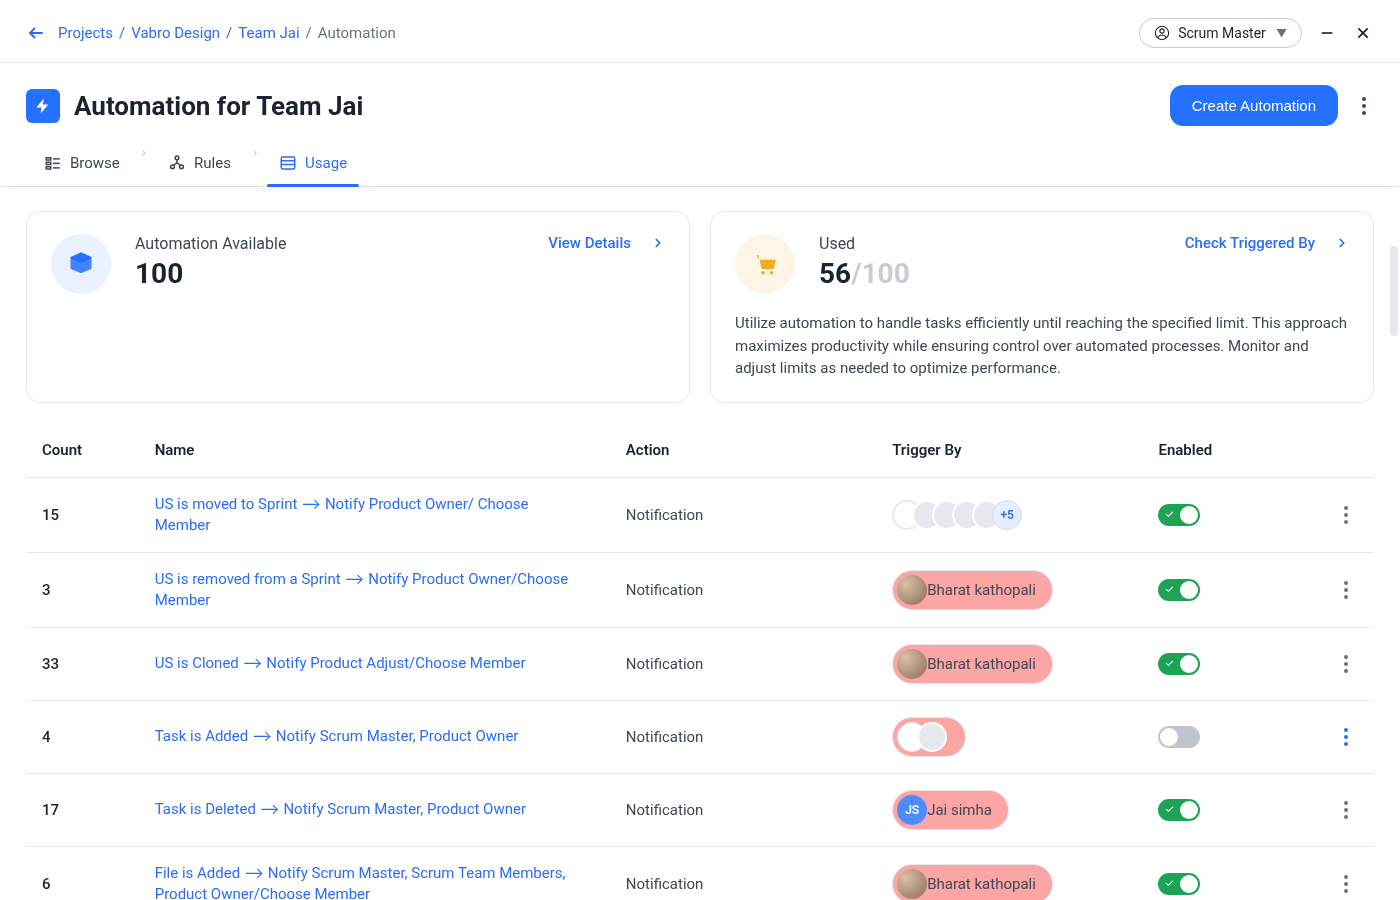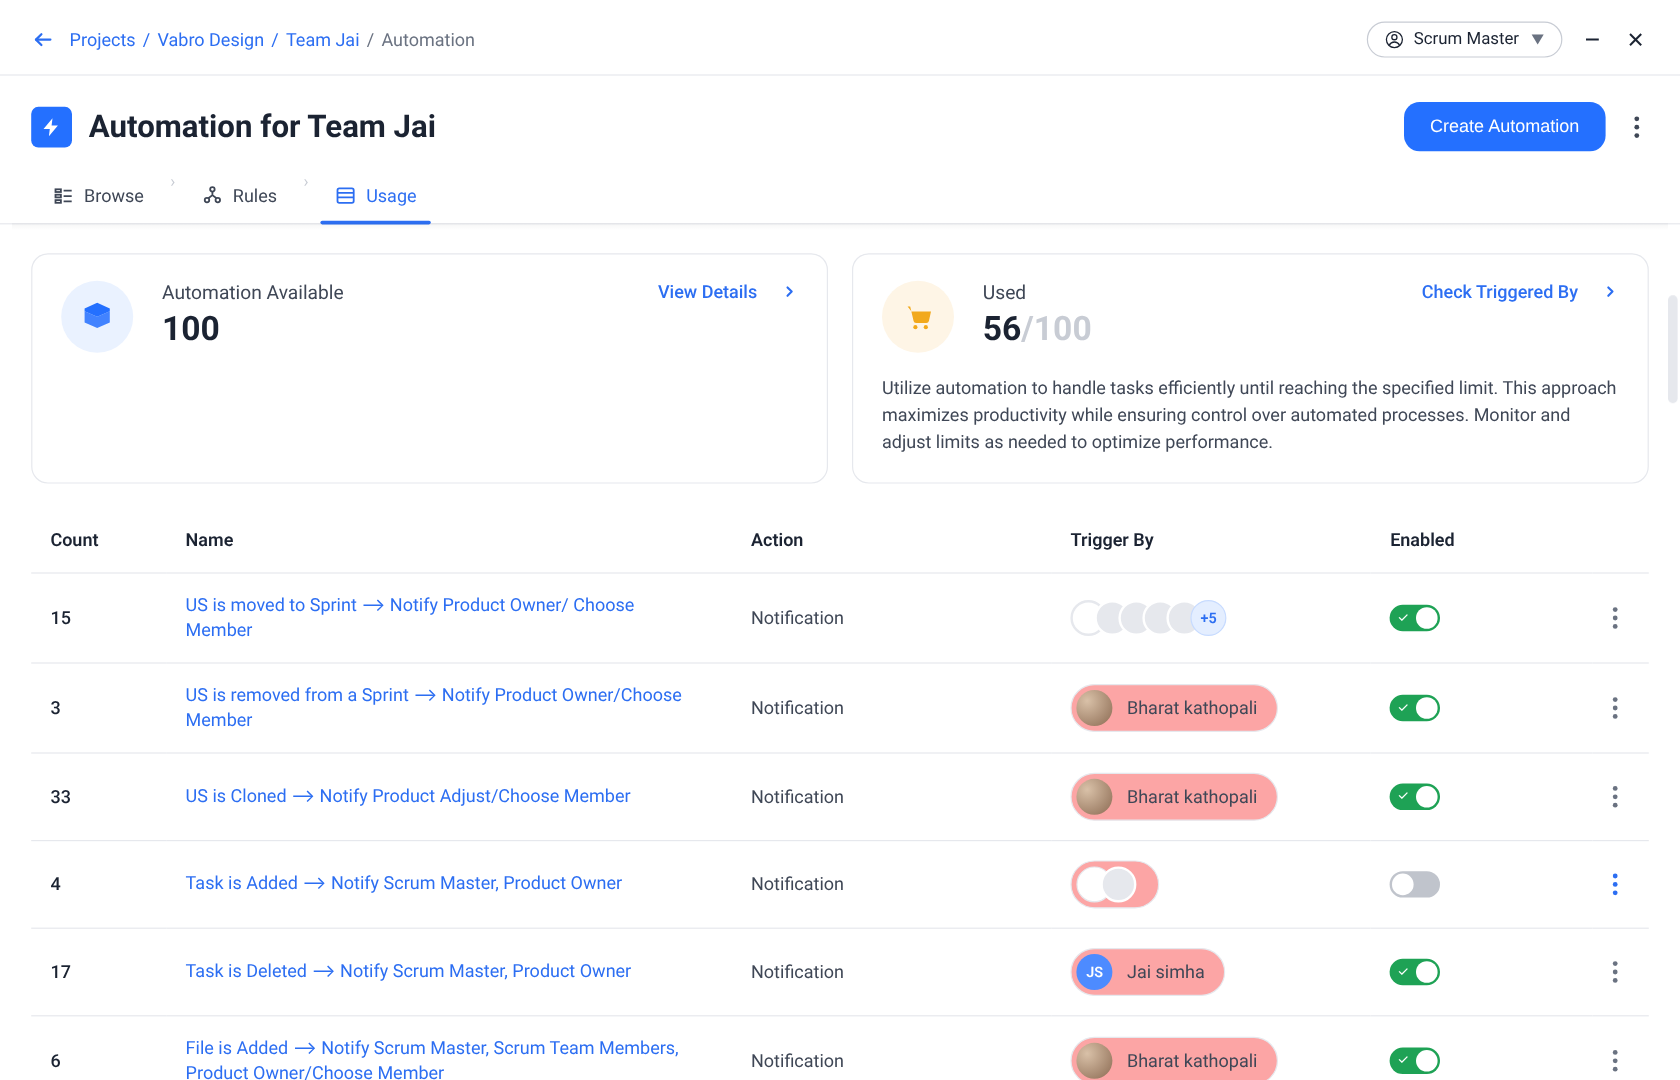--- a/index.html
+++ b/index.html
@@ -200,21 +200,20 @@
   .trigger-pill {
     display:inline-flex; align-items:center;
     border: 1px solid var(--gray-200);
     border-radius: 999px;
     padding: 4px 16px 4px 4px;
     background:#fca5a5;
   }
   .trigger-pill .pav {
     width: 30px; height:30px; border-radius:50%;
     background: var(--gray-200);
-    margin-right: 12px;
     display:flex; align-items:center; justify-content:center;
     font-size:12px; font-weight:600; color:#fff;
   }
   .trigger-pill.empty { padding: 4px 18px 4px 4px; }
   .trigger-pill.empty .blank {
     width:30px; height:30px; border-radius:50%;
     background:#fff; border:1px solid var(--gray-200);
   }
 
   

